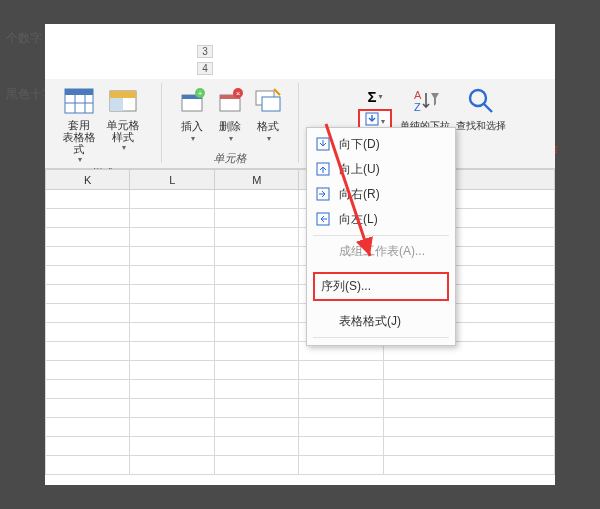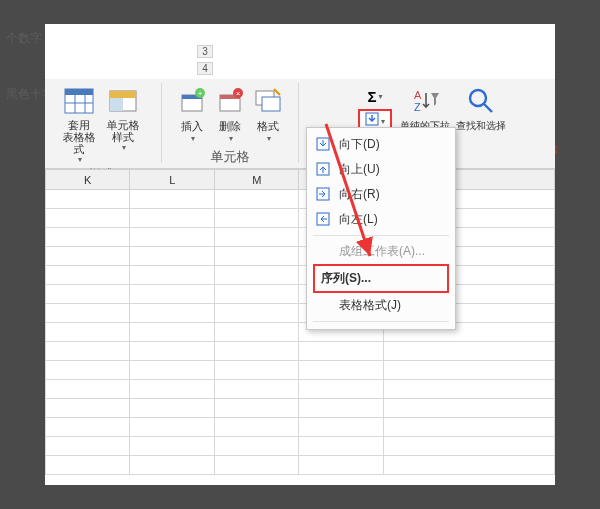--- a/index.html
+++ b/index.html
@@ -6,21 +6,21 @@
   body { background: #4a4a4a; width: 600px; height: 509px; overflow: hidden; position: relative; }
   .canvas { position: absolute; left: 45px; top: 24px; width: 510px; height: 461px; background: #ffffff; }
   .bg-text { position: absolute; color: #5d5d5d; font-size: 12px; }
   .ribbon {
     position: absolute; left: 45px; top: 79px; width: 510px; height: 90px;
     background: #f3f3f3; border-bottom: 1px solid #d0d0d0;
     display: flex; align-items: flex-start;
   }
   .group { display: flex; flex-direction: column; align-items: center; height: 100%; }
   .group-items { display: flex; align-items: flex-start; padding-top: 4px; }
-  .group-label { font-size: 13px; color: #555; margin-top: auto; margin-bottom: 2px; }
+  .group-label { font-size: 11px; color: #555; margin-top: auto; margin-bottom: 2px; font-style: italic; }
   .sep { width: 1px; height: 80px; background: #d8d8d8; margin: 4px 4px 0 4px; }
   .big-btn { width: 44px; display: flex; flex-direction: column; align-items: center; font-size: 11px; color: #333; padding: 2px 2px; cursor: default; }
   .big-btn .ico { width: 32px; height: 32px; margin-bottom: 2px; }
   .small-col { display: flex; flex-direction: column; gap: 2px; padding: 2px; }
   .small-btn { width: 34px; height: 22px; display:flex; align-items:center; justify-content:center; }
   .drop { font-size: 8px; color: #666; margin-left:2px;}
   .fill-btn {
     width: 34px; height: 24px; border: 2px solid #e33; display:flex; align-items:center; justify-content:center;
     position: relative; background: #fdfdfd;
   }
@@ -37,21 +37,21 @@
     border: 1px solid #c8c8c8; box-shadow: 2px 2px 6px rgba(0,0,0,0.25);
     padding: 4px 0;
   }
   .menu-item {
     display: flex; align-items: flex-start; font-size: 12px; color: #333;
     padding: 4px 10px 4px 8px; gap: 8px; cursor: default;
   }
   .menu-item.disabled { color: #9a9a9a; }
   .menu-item .mi-ico { width: 16px; height: 16px; flex: 0 0 16px; display:flex;align-items:center;justify-content:center;}
   .menu-hr { height:1px; background:#e2e2e2; margin: 3px 6px; }
-  .hl-box { border: 2px solid #e33; padding: 2px 6px; margin: 0 6px; font-weight: bold; }
+  .hl-box { border: 2px solid #e33; padding: 2px 6px; margin: 8px 6px; }
 
   .arrow {
     position: absolute; pointer-events: none;
   }
   .red-text { color: #c0392b; font-size: 12px; position:absolute; }
   .rownum-mini { position:absolute; font-size:10px; color:#555; background:#f0f0f0; width:16px; text-align:center; border:1px solid #d0d0d0;}
 </style>
 </head>
 <body>
 

